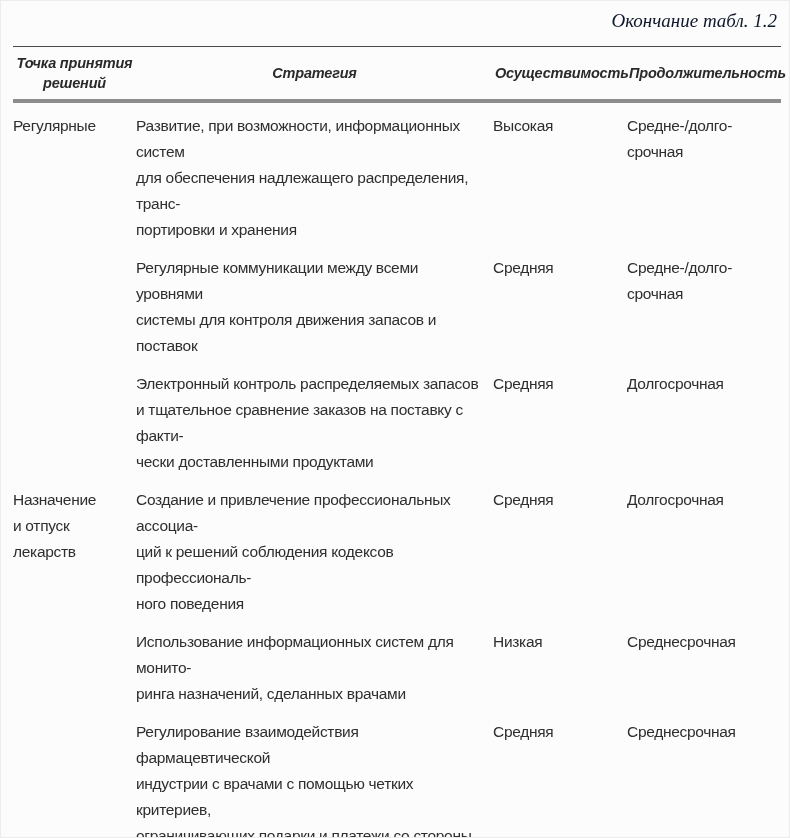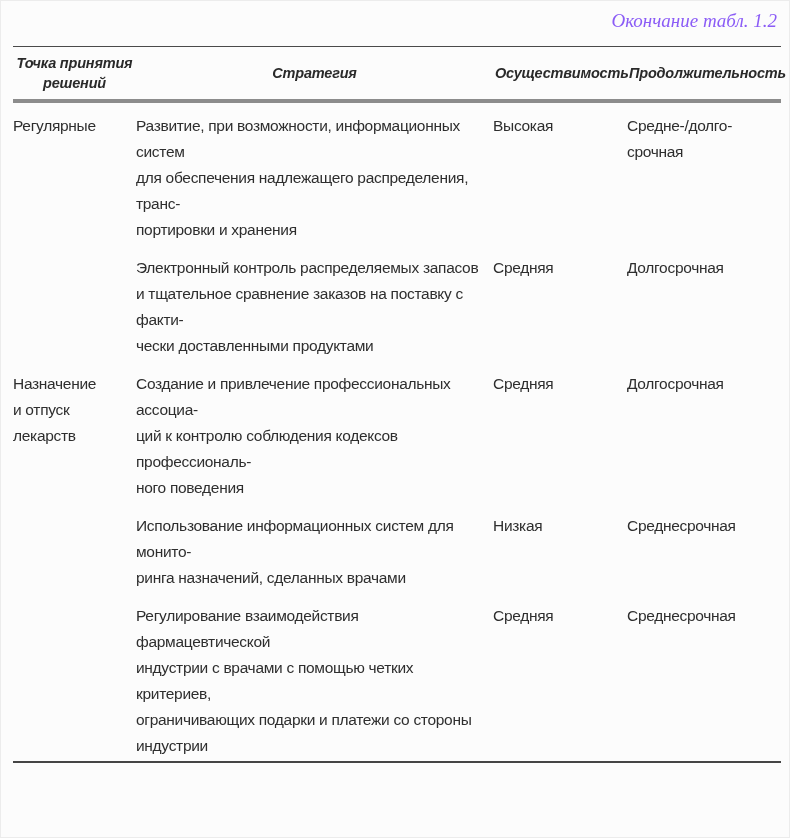--- a/index.html
+++ b/index.html
@@ -17,21 +17,21 @@
     border: 1px solid #ececec;
   }
   
   .caption {
     font-family: "Liberation Serif", "DejaVu Serif", serif;
     font-style: italic;
     font-size: 19px;
     line-height: 24px;
     text-align: right;
     padding: 8px 12px 0 16px;
-    color: #8b5cf6;
+    color: #0f172a;
   }
   
   table.strategy-table {
     border-collapse: collapse;
     table-layout: fixed;
     width: 768px;
     margin: 13px 0 0 12px;
   }
   col.c-decision { width: 123px; }
   col.c-strategy { width: 357px; }
@@ -95,32 +95,40 @@
       <td class="cell-decision">Регулярные</td>
       <td class="cell-strategy">Развитие, при возможности, информационных систем
 для обеспечения надлежащего распределения, транс-
 портировки и хранения</td>
       <td class="cell-feasibility">Высокая</td>
       <td class="cell-duration">Средне-/долго-
 срочная</td>
     </tr>
     <tr>
       <td class="cell-decision"></td>
+      <td class="cell-strategy">Регулярные коммуникации между всеми уровнями
+системы для контроля движения запасов и поставок</td>
+      <td class="cell-feasibility">Средняя</td>
+      <td class="cell-duration">Средне-/долго-
+срочная</td>
+    </tr>
+    <tr>
+      <td class="cell-decision"></td>
       <td class="cell-strategy">Электронный контроль распределяемых запасов
 и тщательное сравнение заказов на поставку с факти-
 чески доставленными продуктами</td>
       <td class="cell-feasibility">Средняя</td>
       <td class="cell-duration">Долгосрочная</td>
     </tr>
     <tr>
       <td class="cell-decision">Назначение
 и отпуск
 лекарств</td>
       <td class="cell-strategy">Создание и привлечение профессиональных ассоциа-
-ций к контролю соблюдения кодексов профессиональ-
+ций к решений соблюдения кодексов профессиональ-
 ного поведения</td>
       <td class="cell-feasibility">Средняя</td>
       <td class="cell-duration">Долгосрочная</td>
     </tr>
     <tr>
       <td class="cell-decision"></td>
       <td class="cell-strategy">Использование информационных систем для монито-
 ринга назначений, сделанных врачами</td>
       <td class="cell-feasibility">Низкая</td>
       <td class="cell-duration">Среднесрочная</td>

